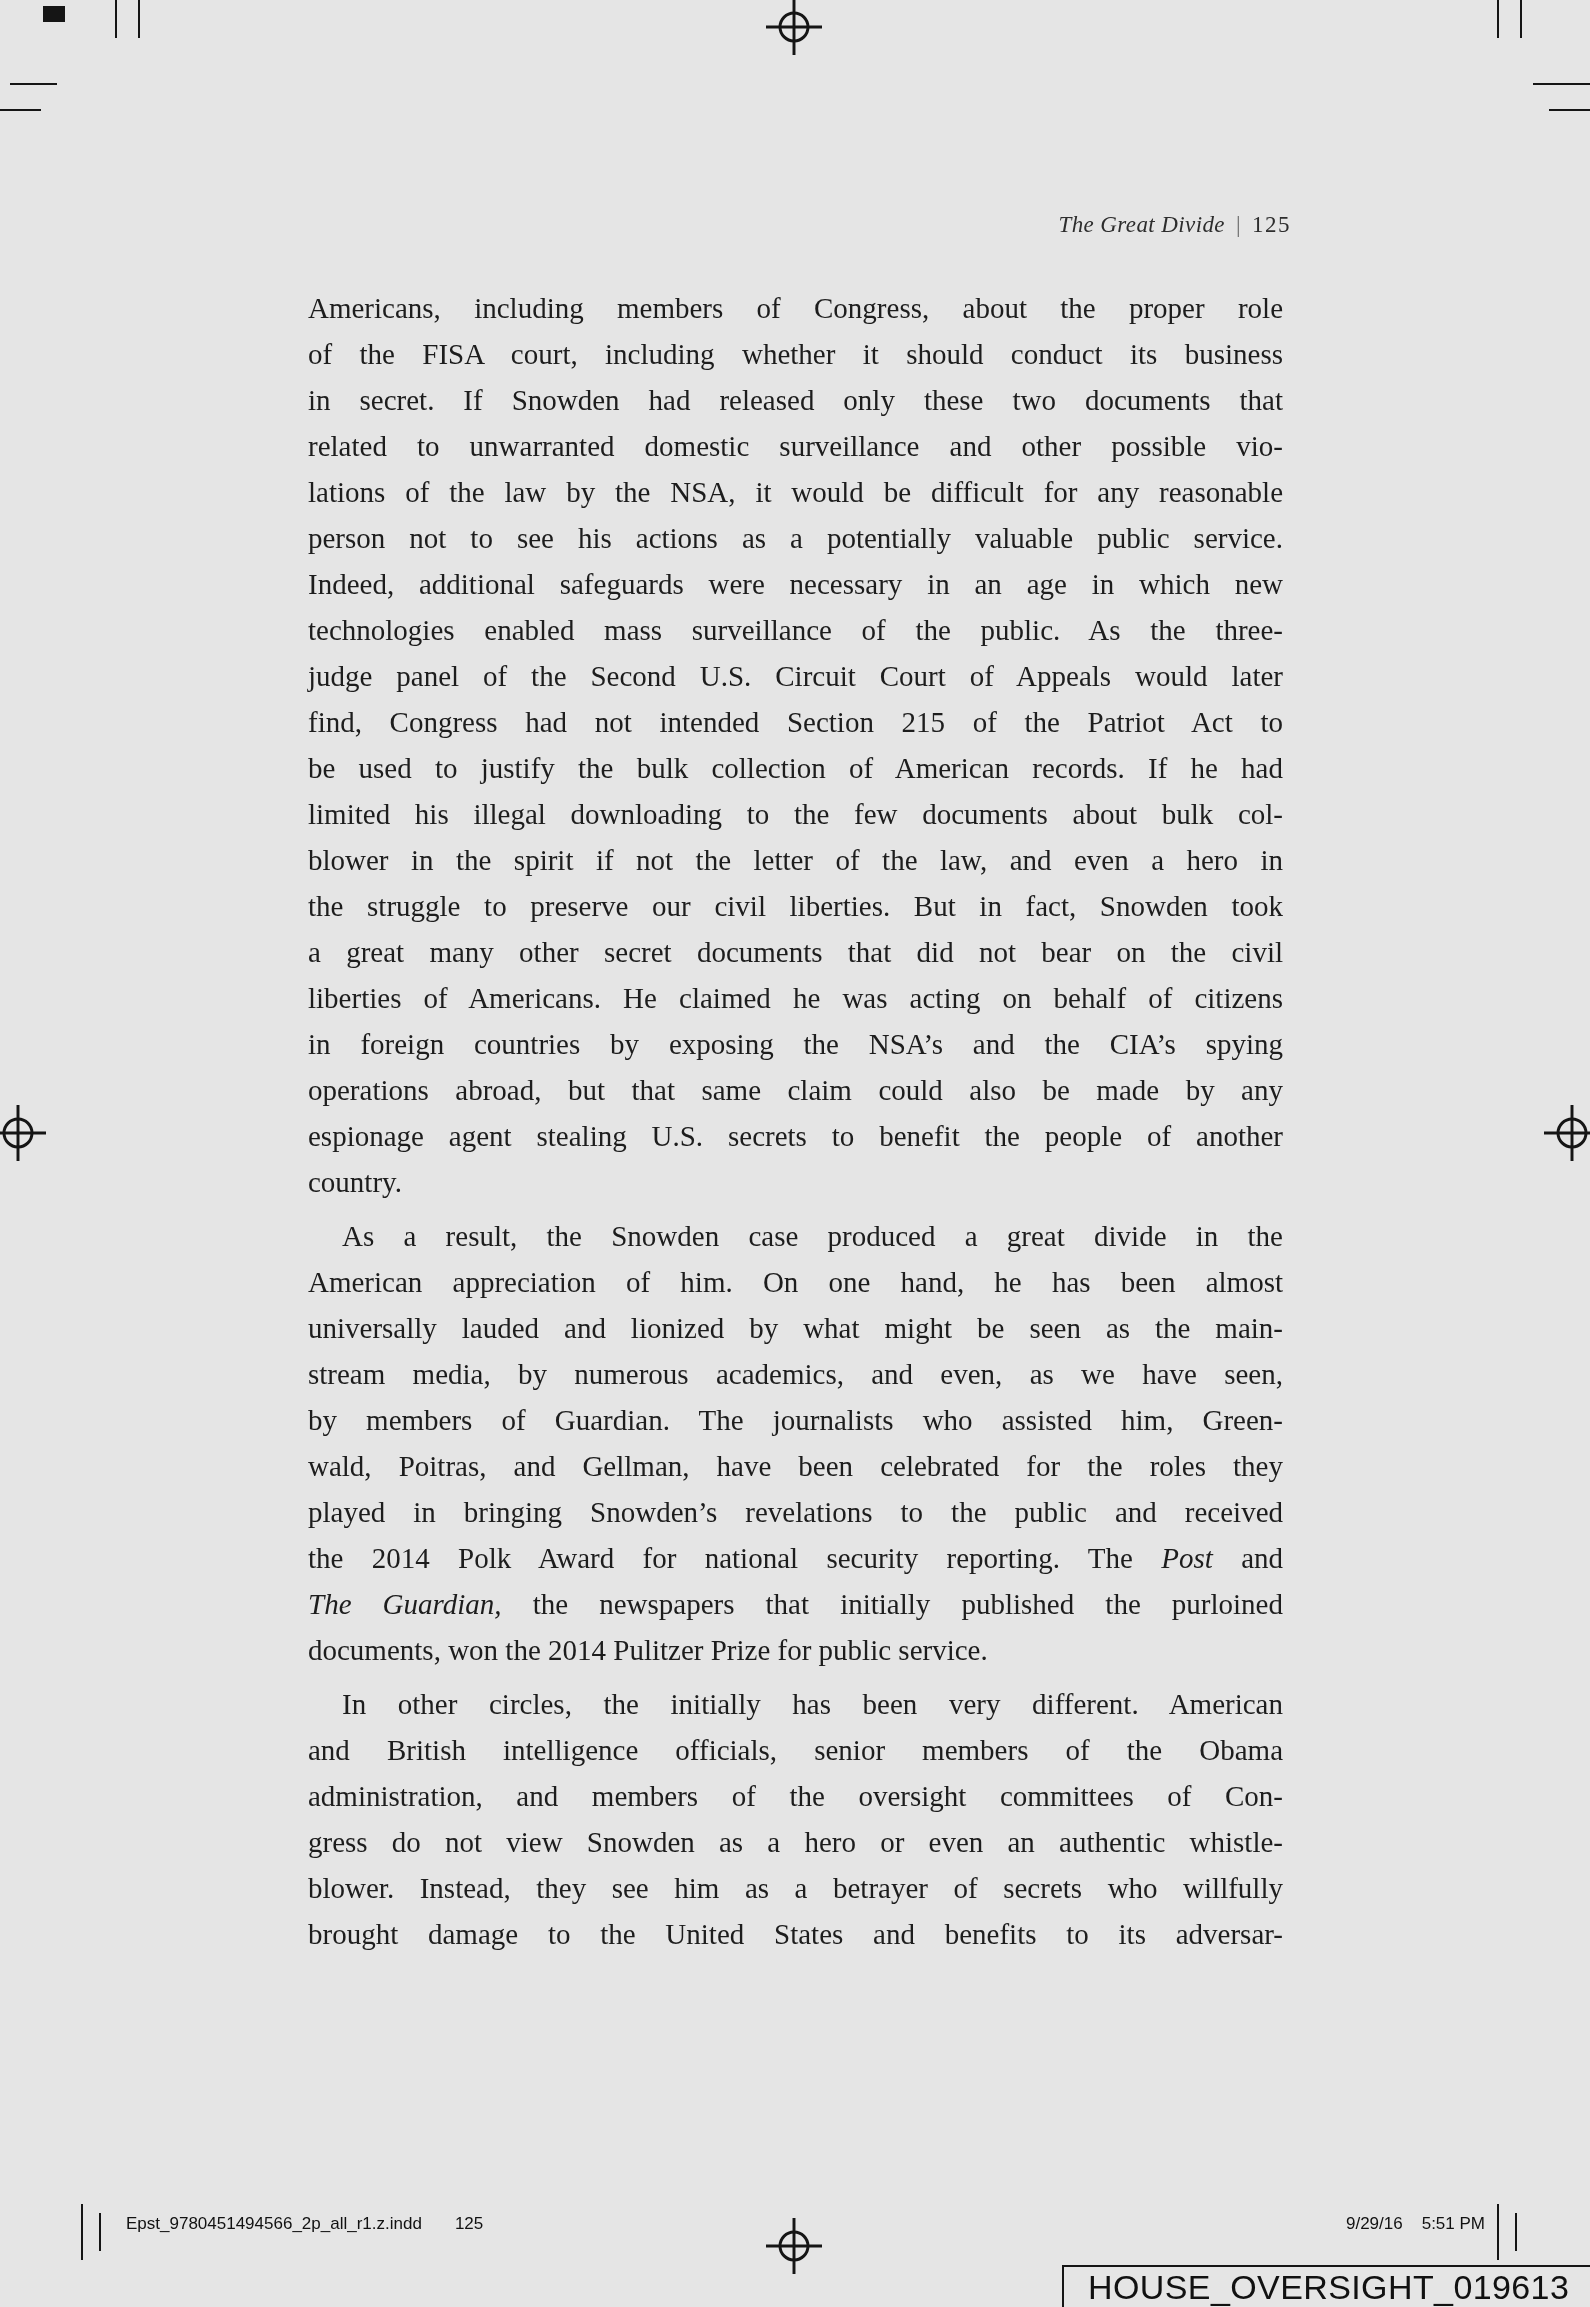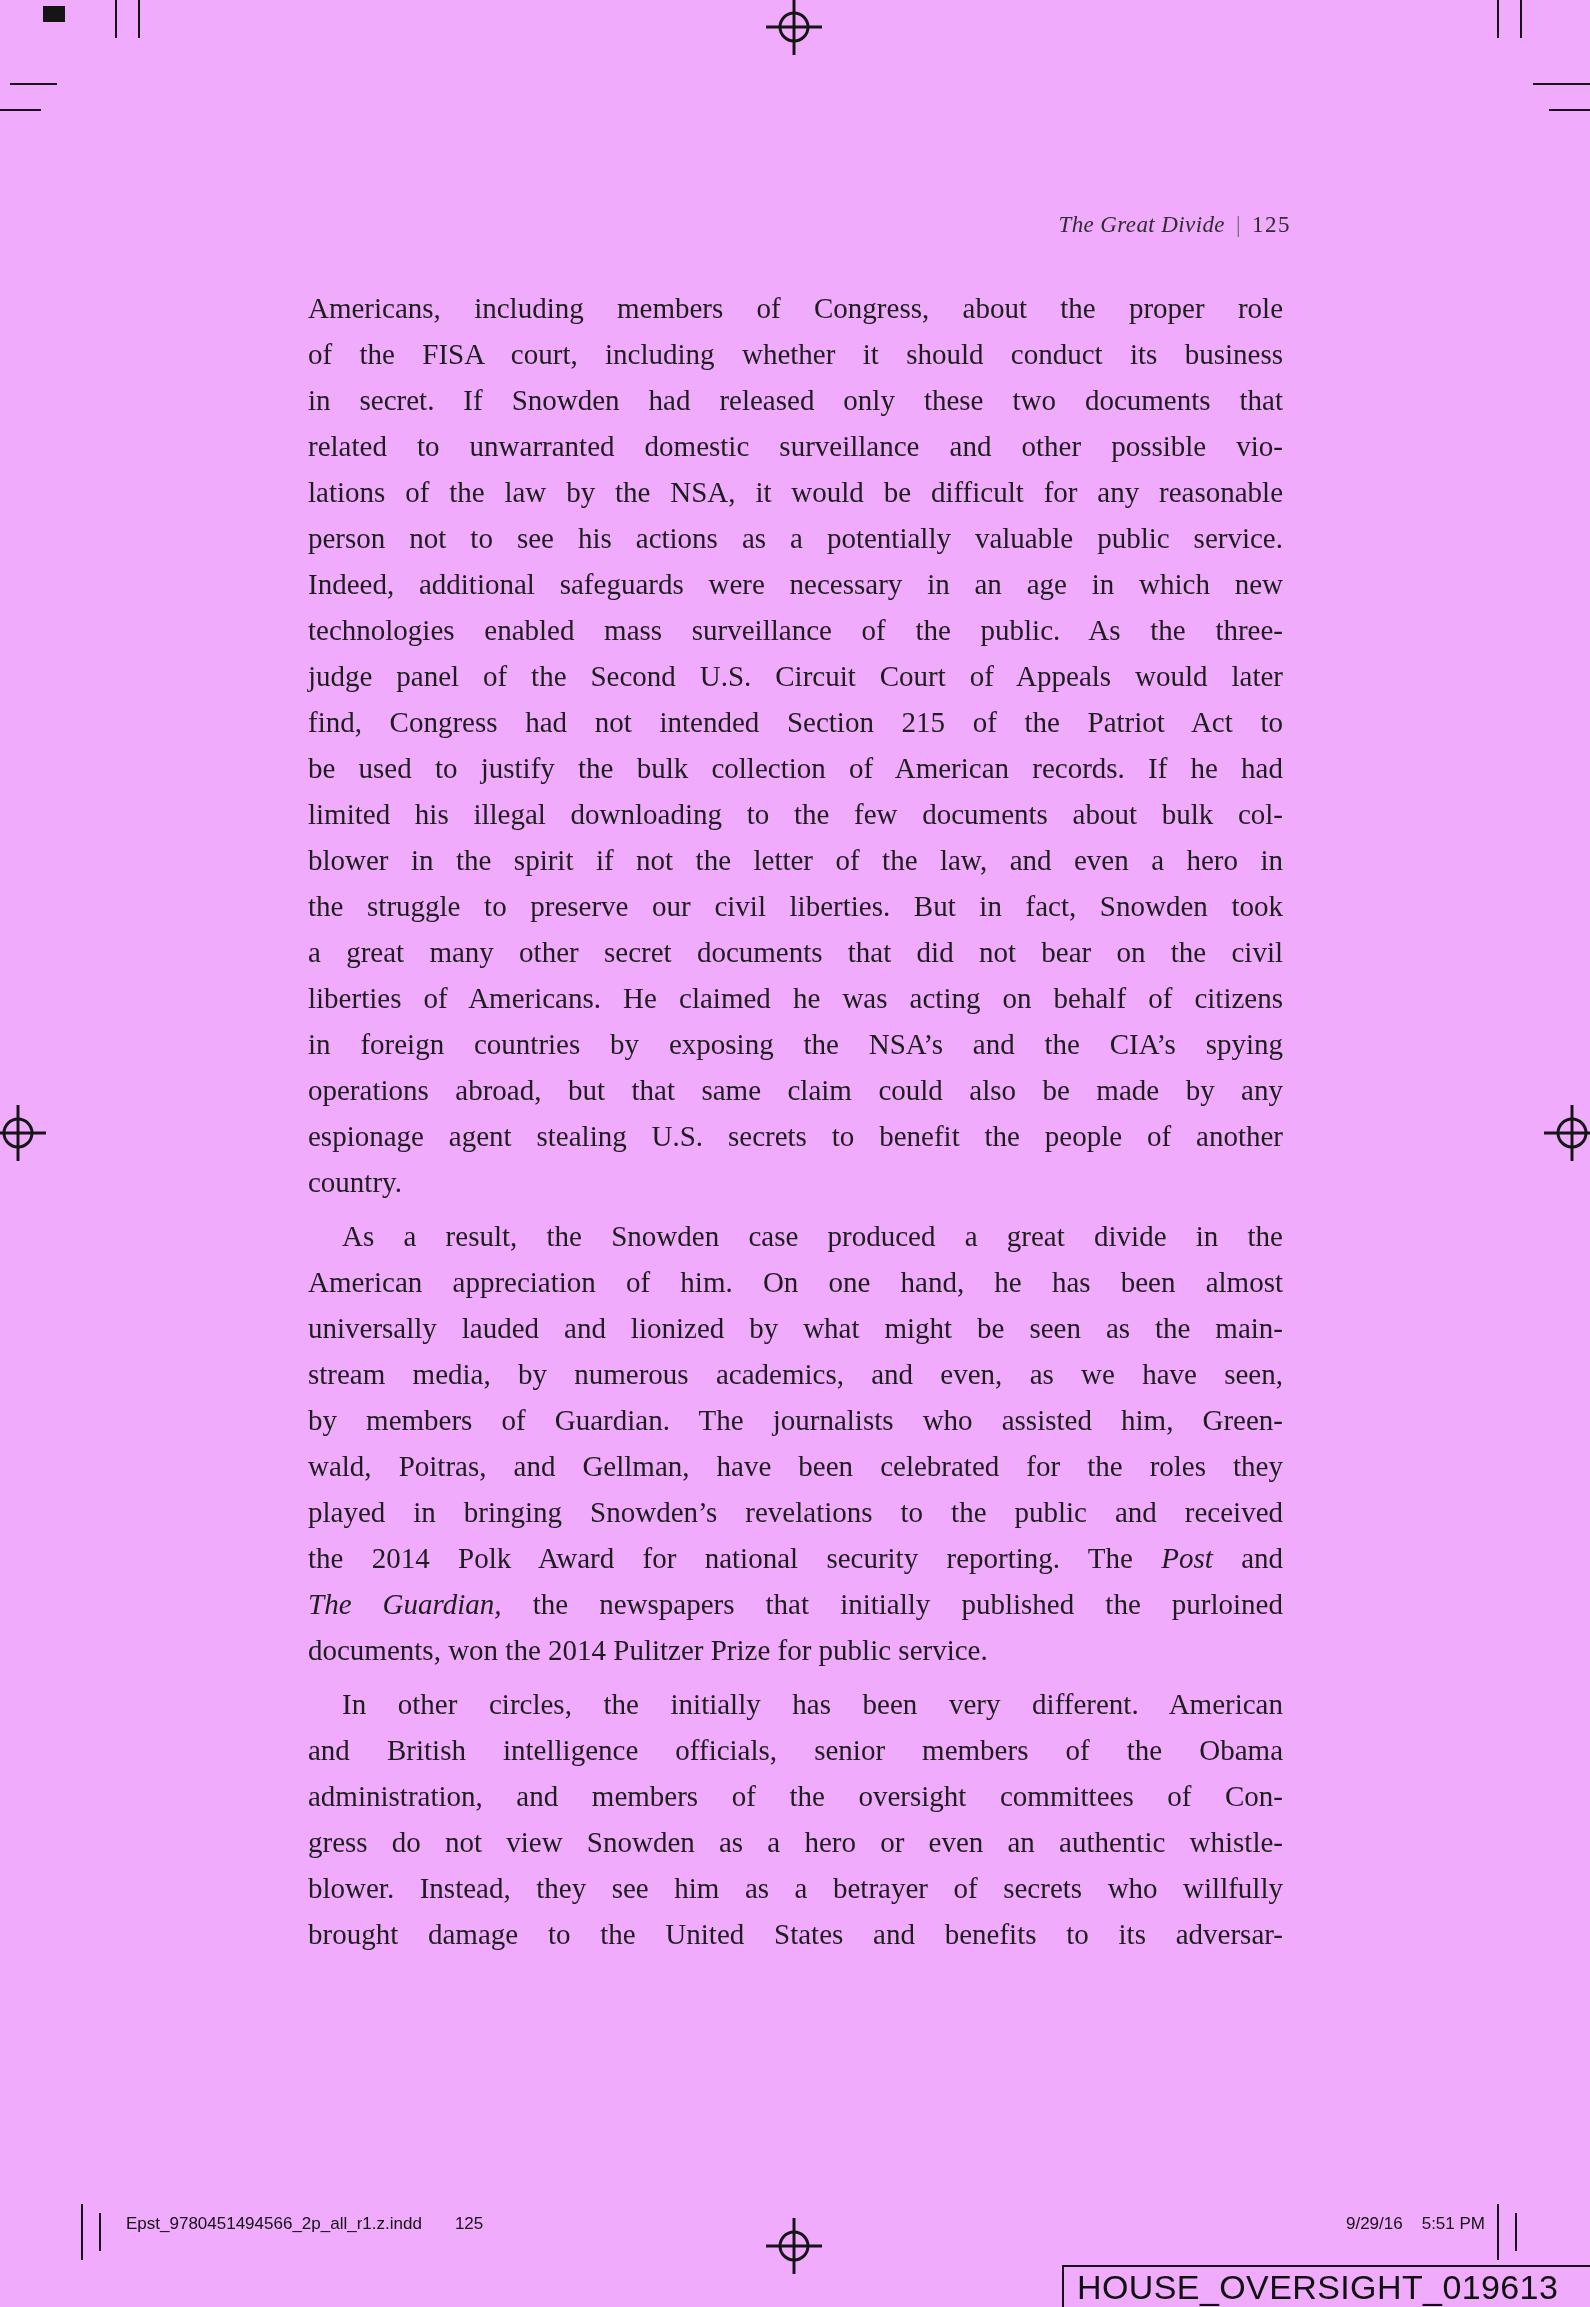--- a/index.html
+++ b/index.html
@@ -4,21 +4,21 @@
 <style>
   html, body {
     margin: 0;
     padding: 0;
     background: #ffffff;
   }
   .sheet {
     position: relative;
     width: 1590px;
     height: 2307px;
-    background: #f0abfc;
+    background: #e5e5e5;
     overflow: hidden;
   }
 
   
   .tick { position: absolute; background: #151515; }
   .tl-v1 { left: 115px;  top: 0;       width: 2.2px;  height: 38px; }
   .tl-v2 { left: 138px;  top: 0;       width: 2.2px;  height: 38px; }
   .tl-h1 { left: 10.4px;   top: 83px;   width: 47px; height: 2.2px;  }
   .tl-h2 { left: 0;      top: 109px;   width: 41px; height: 2.2px;  }
   .ink-blot { left: 43px; top: 6px;    width: 22px; height: 16.3px; }
@@ -98,21 +98,21 @@
     position: absolute;
     left: 1062px;
     top: 2265px;
     width: 528px;
     height: 42px;
     box-sizing: border-box;
     border-top: 2.2px solid #151515;
     border-left: 2.2px solid #151515;
     display: flex;
     align-items: center;
-    padding-left: 13px;
+    padding-left: 24px;
     font-family: "Liberation Sans", sans-serif;
     font-size: 34px;
     letter-spacing: 0.4px;
     color: #111111;
     white-space: nowrap;
   }
 </style>
 </head>
 <body>
 

